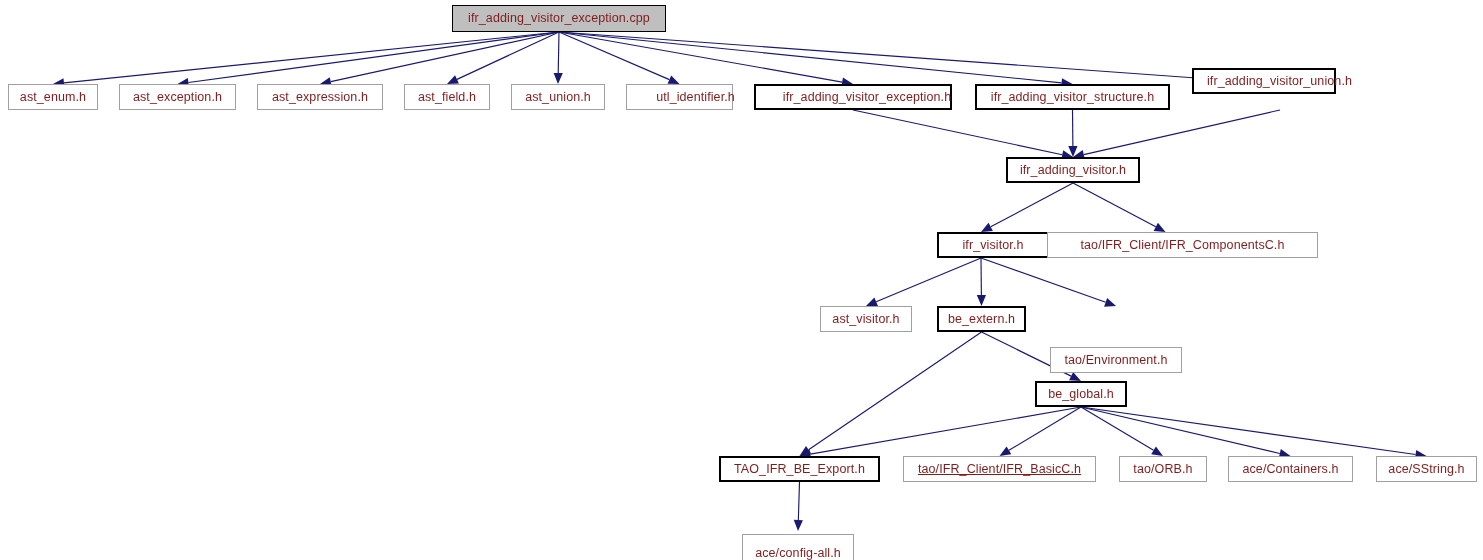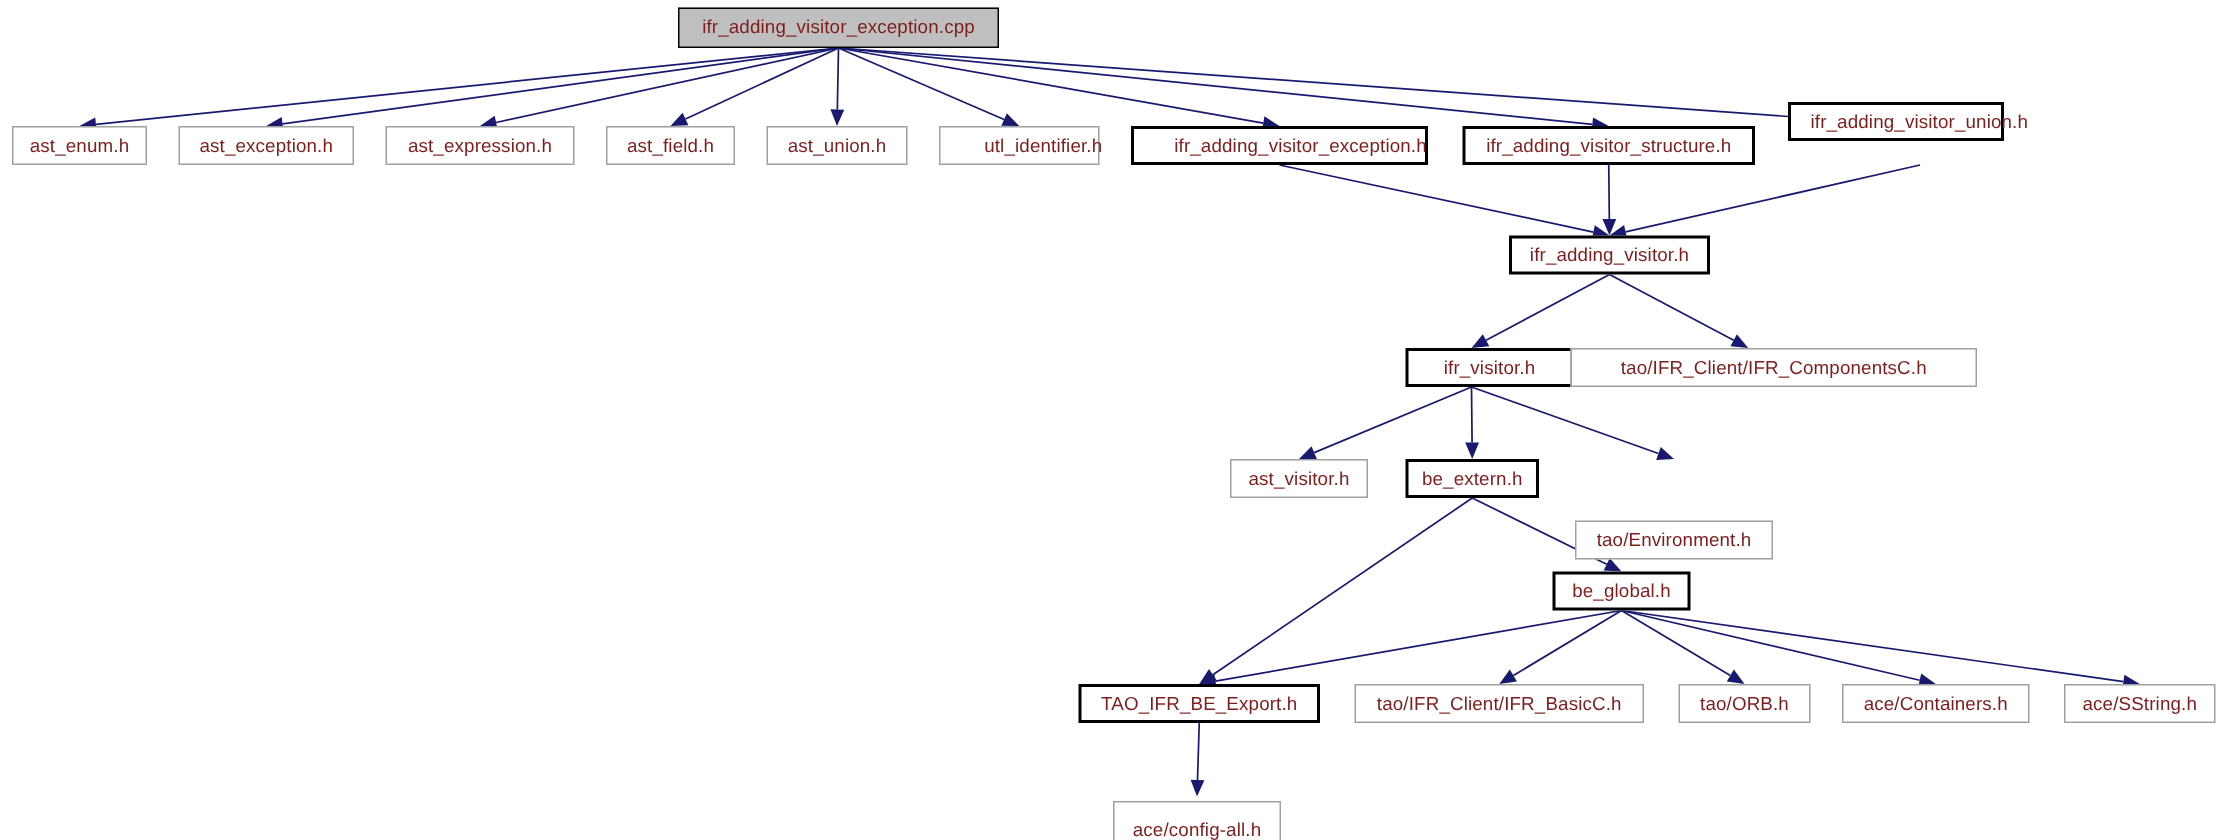--- a/index.html
+++ b/index.html
@@ -157,21 +157,21 @@
       </div>
       <div class="node" style="left: 1050px; top: 306px; width: 132px; height: 26px; margin-top: 41px;">
         <span class="node-label">tao/Environment.h</span>
       </div>
       <div class="node bold" style="left: 1035px; top: 381px; width: 92px; height: 26px;">
         <span class="node-label">be_global.h</span>
       </div>
       <div class="node bold" style="left: 719px; top: 456px; width: 161px; height: 26px;">
         <span class="node-label">TAO_IFR_BE_Export.h</span>
       </div>
-      <div class="node" style="left: 903px; top: 456px; width: 193px; height: 26px;">
+      <div class="node" style="left: 903px; top: 456px; width: 193px; height: 26px; text-decoration: underline;">
         <span class="node-label">tao/IFR_Client/IFR_BasicC.h</span>
       </div>
       <div class="node" style="left: 1119px; top: 456px; width: 88px; height: 26px;">
         <span class="node-label">tao/ORB.h</span>
       </div>
       <div class="node" style="left: 1228px; top: 456px; width: 125px; height: 26px;">
         <span class="node-label">ace/Containers.h</span>
       </div>
       <div class="node" style="left: 1376px; top: 456px; width: 101px; height: 26px; text-align: center;">
         <span class="node-label">ace/SString.h</span>

